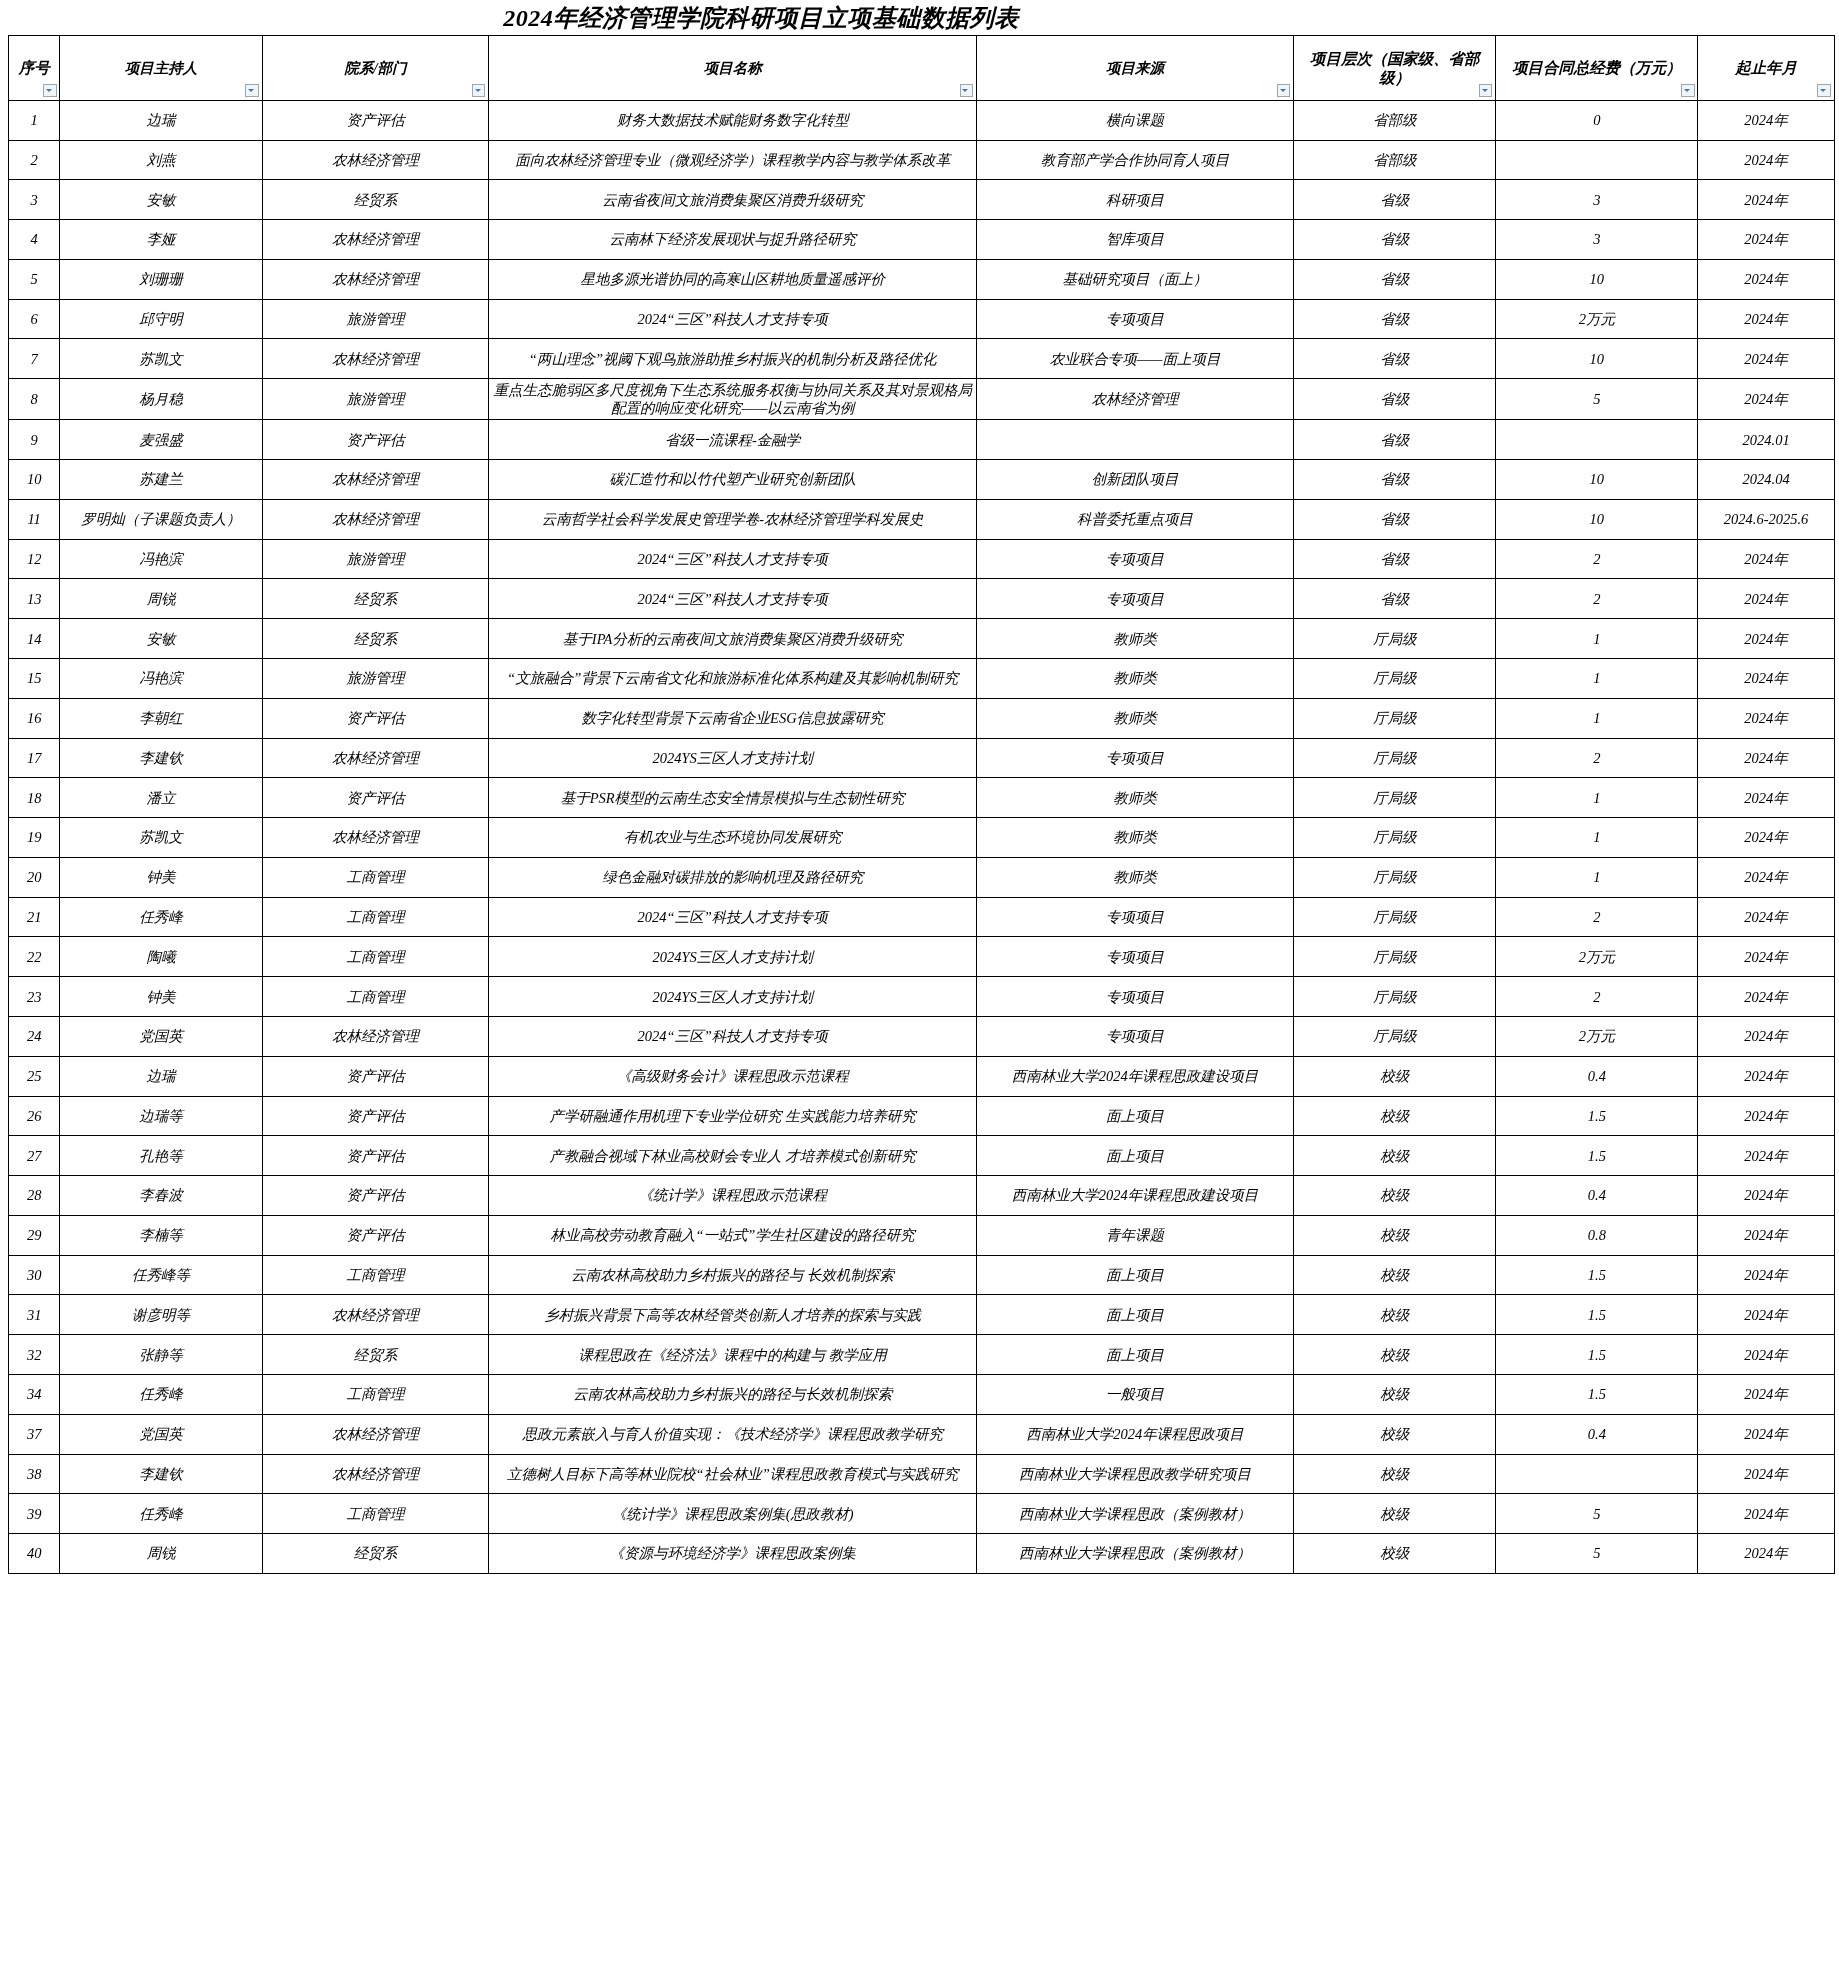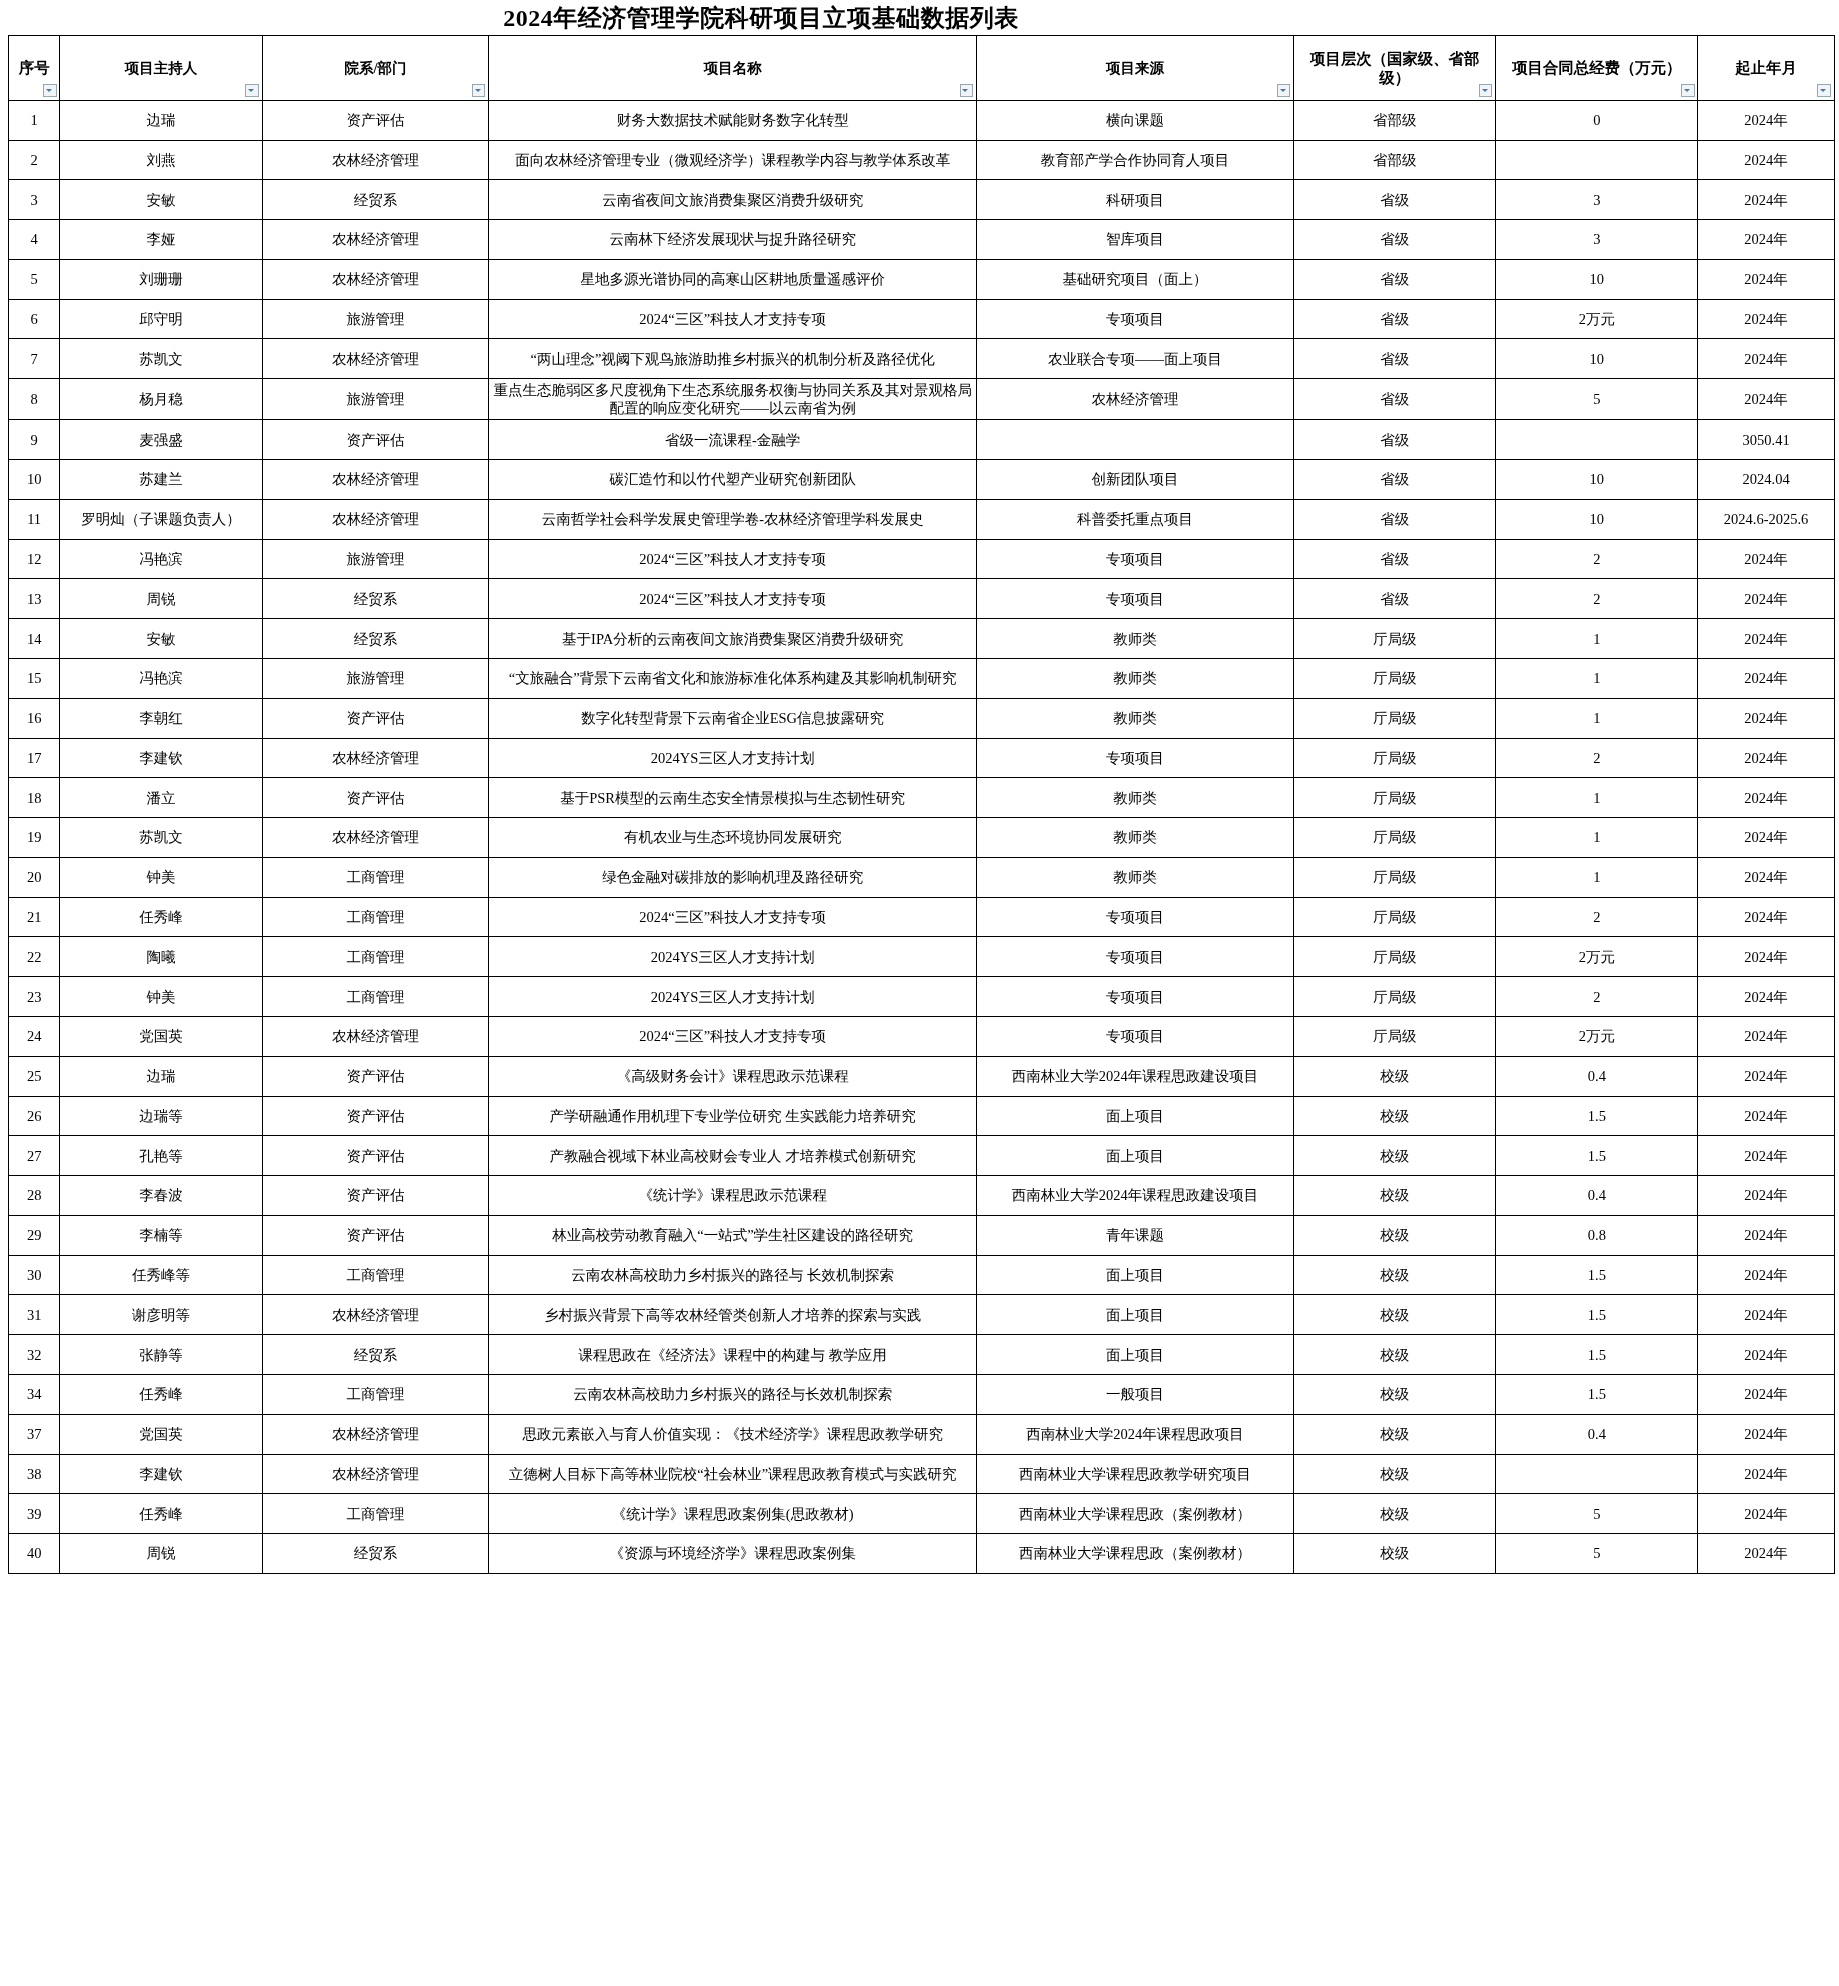--- a/index.html
+++ b/index.html
@@ -9,20 +9,21 @@
   }
   body {
     width: 1839px;
     font-family: "Liberation Serif", "DejaVu Serif", serif;
     color: #000;
   }
   #sheet {
     width: 1524px;
     box-sizing: border-box;
     padding: 0 5.8px 0 3.9px;
+    font-style: italic;
   }
   .title-row {
     height: 35px;
     display: flex;
     align-items: center;
     justify-content: center;
   }
   .doc-title {
     font-size: 24px;
     font-weight: bold;
@@ -243,21 +244,21 @@
           <td>2024年</td>
         </tr>
         <tr>
           <td>9</td>
           <td>麦强盛</td>
           <td>资产评估</td>
           <td class="name-cell">省级一流课程-金融学</td>
           <td class="name-cell"></td>
           <td>省级</td>
           <td></td>
-          <td>3050.41</td>
+          <td>2024.01</td>
         </tr>
         <tr>
           <td>10</td>
           <td>苏建兰</td>
           <td>农林经济管理</td>
           <td class="name-cell">碳汇造竹和以竹代塑产业研究创新团队</td>
           <td class="name-cell">创新团队项目</td>
           <td>省级</td>
           <td>10</td>
           <td>2024.04</td>

